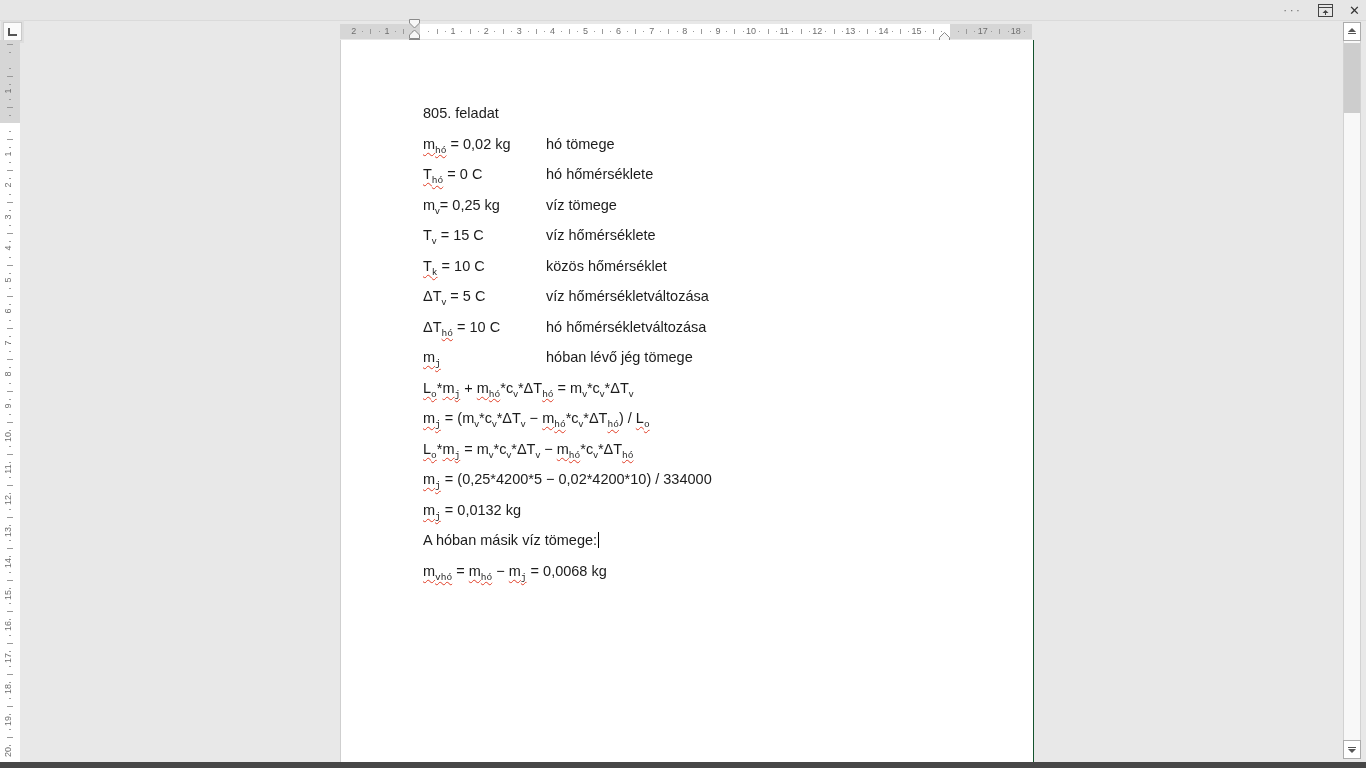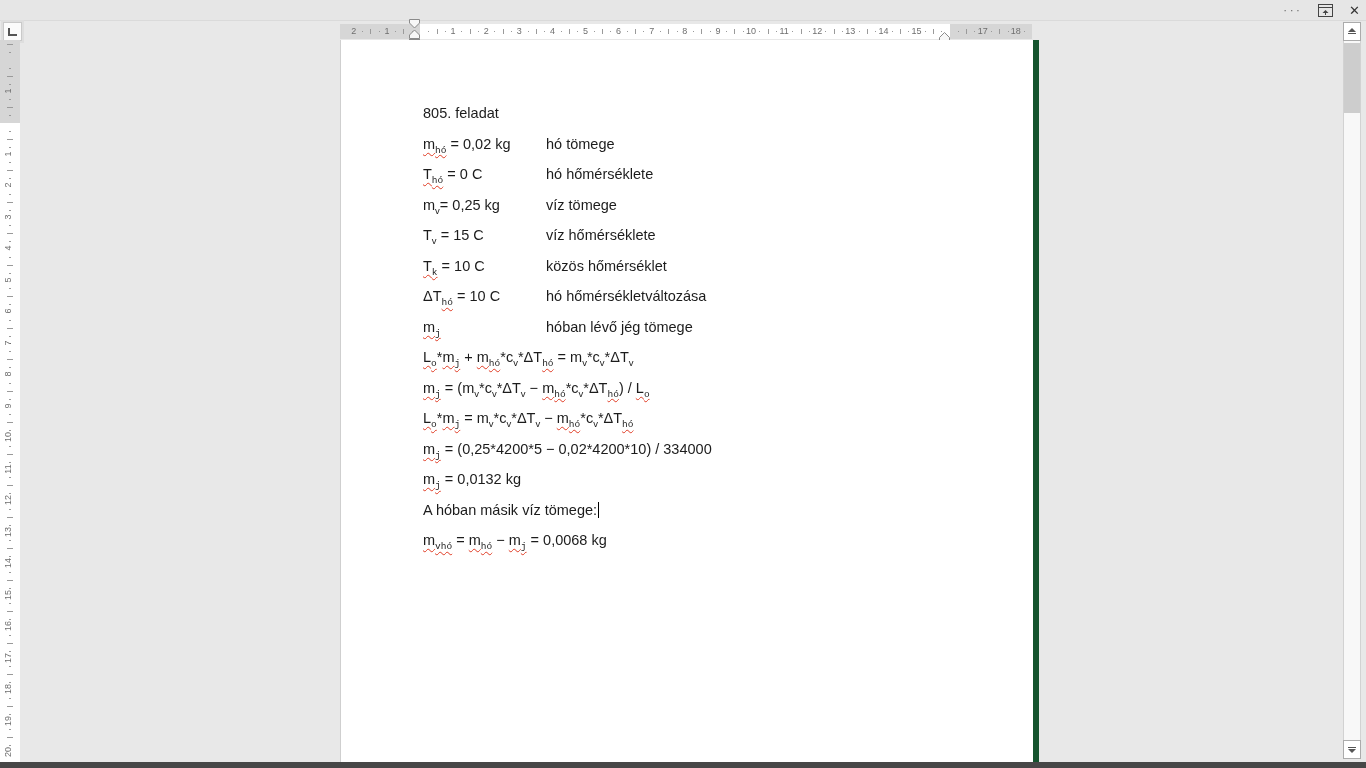--- a/index.html
+++ b/index.html
@@ -25,21 +25,21 @@
   .hdot{position:absolute;top:7px;width:1px;height:1px;background:#9a9a9a;}
   .indent-markers{position:absolute;left:68px;top:-5px;}
   .rindent{position:absolute;left:598px;top:4px;}
   
   .vruler{position:absolute;left:0;top:40px;width:20px;height:723px;background:#ffffff;}
   .vruler .vzone{position:absolute;left:0;top:0;width:20px;height:83px;background:#d6d6d6;}
   .vnum{position:absolute;left:1px;width:14px;text-align:center;transform:rotate(-90deg);font-size:9px;color:#6e6e6e;}
   .vbar{position:absolute;left:7px;width:6px;height:1px;background:#9a9a9a;}
   .vdot{position:absolute;left:9px;width:2px;height:1px;background:#9a9a9a;}
   
-  .page{position:absolute;left:340px;top:40px;width:692px;height:723px;background:#ffffff;border-left:1px solid #cfcfcf;border-right:6px solid #14532d;box-sizing:content-box;}
+  .page{position:absolute;left:340px;top:40px;width:692px;height:723px;background:#ffffff;border-left:1px solid #cfcfcf;border-right:1px solid #14532d;box-sizing:content-box;}
   .content{position:absolute;left:82px;top:62px;width:534px;color:#1c1c1c;font-size:14.5px;}
   .pline{margin-bottom:8.5px;line-height:22px;min-height:22px;}
   .para{width:518px;}
   .given-row{display:flex;}
   .given-sym{width:123px;flex:none;}
   sub{font-size:9.5px;line-height:0;}
   .e{text-decoration:underline;text-decoration-style:wavy;text-decoration-color:#e03b24;text-decoration-thickness:1px;text-underline-offset:3px;}
   sub.e{text-underline-offset:2px;font-family:Liberation Mono, monospace;}
   .caret{display:inline-block;width:1px;height:16px;background:#000;vertical-align:-3px;margin-left:1px;}
   
@@ -283,20 +283,24 @@
         </div>
         <div class="pline given-row">
           <span class="given-sym"><span>T</span><sub>v</sub><span> = 15 C</span></span>
           <span>víz hőmérséklete</span>
         </div>
         <div class="pline given-row">
           <span class="given-sym"><span class="e">T</span><sub class="e">k</sub><span> = 10 C</span></span>
           <span>közös hőmérséklet</span>
         </div>
         <div class="pline given-row">
+          <span class="given-sym"><span>ΔT</span><sub>v</sub><span> = 5 C</span></span>
+          <span>víz hőmérsékletváltozása</span>
+        </div>
+        <div class="pline given-row">
           <span class="given-sym"><span>ΔT</span><sub class="e">hó</sub><span> = 10 C</span></span>
           <span>hó hőmérsékletváltozása</span>
         </div>
         <div class="pline given-row">
           <span class="given-sym"><span class="e">m</span><sub class="e">j</sub></span>
           <span>hóban lévő jég tömege</span>
         </div>
       </div>
     <div id="eqs">
         <div class="pline"><span class="e">L</span><sub class="e">o</sub><span>*</span><span class="e">m</span><sub class="e">j</sub><span> + </span><span class="e">m</span><sub class="e">hó</sub><span>*c</span><sub>v</sub><span>*</span><span>ΔT</span><sub class="e">hó</sub><span> = m</span><sub>v</sub><span>*c</span><sub>v</sub><span>*</span><span>ΔT</span><sub>v</sub></div>

